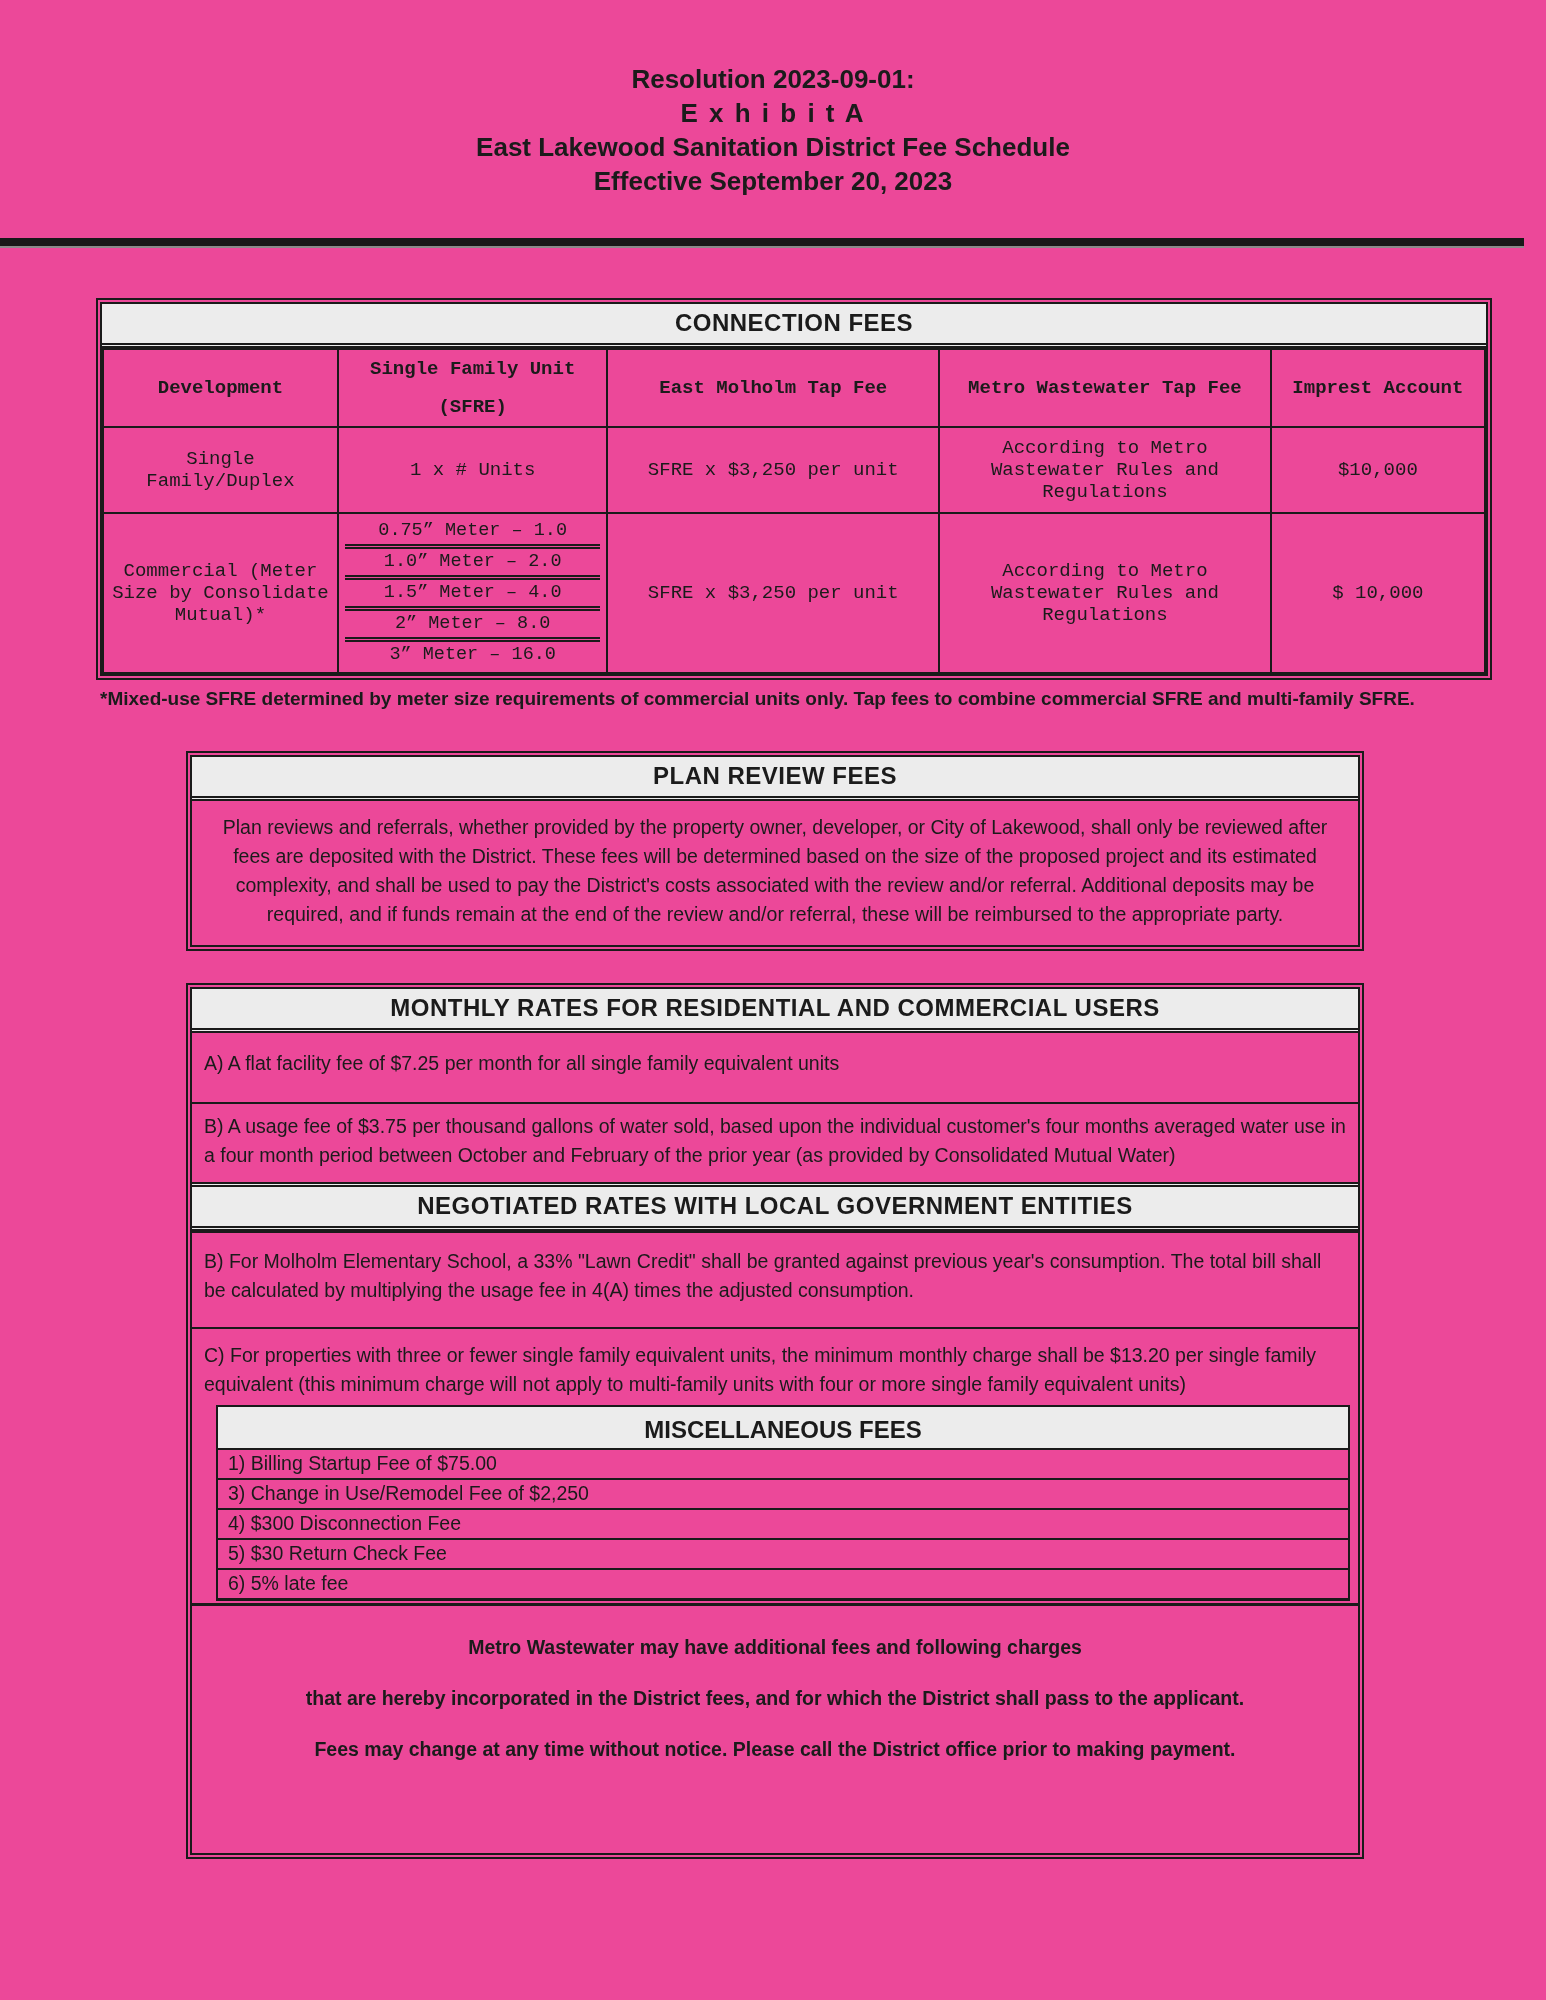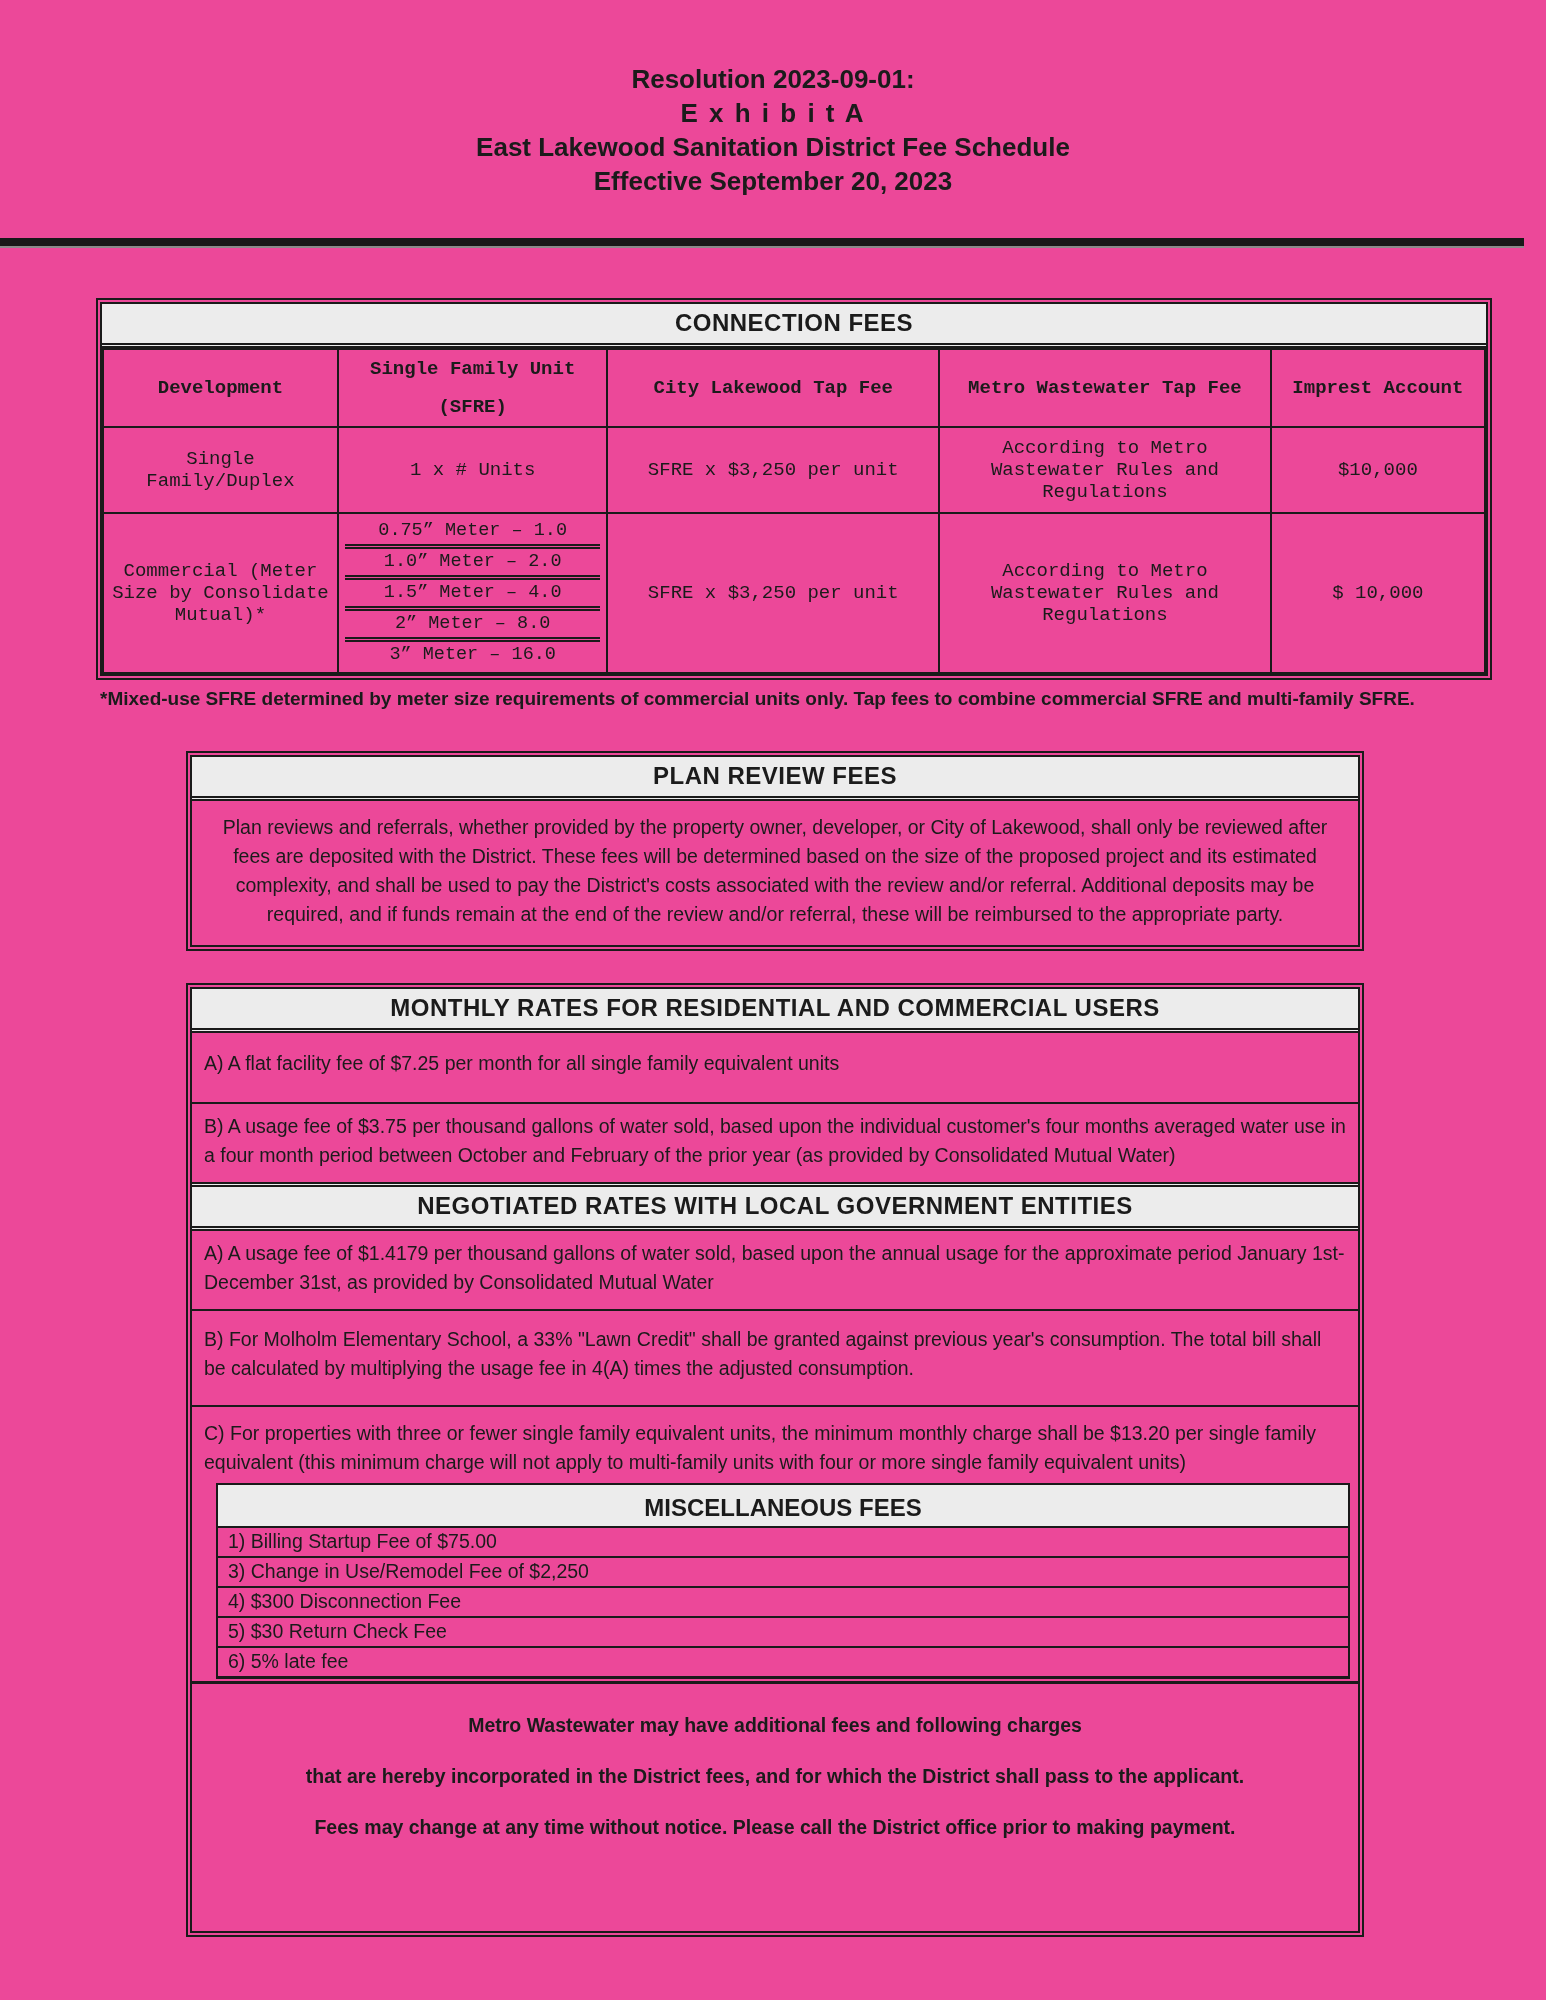--- a/index.html
+++ b/index.html
@@ -100,21 +100,21 @@
           <col style="width:24%">
           <col style="width:15.5%">
       </colgroup>
       <tbody>
           <tr>
         <th>Development</th>
         <th>
           <span>Single Family Unit</span>
           <span class="sub">(SFRE)</span>
         </th>
-        <th>City Lakewood Tap Fee</th>
+        <th>East Molholm Tap Fee</th>
         <th>Metro Wastewater Tap Fee</th>
         <th>Imprest Account</th>
       </tr>
       <tr class="r1">
         <td>Single Family/Duplex</td>
         <td>1 x # Units</td>
         <td>SFRE x $3,250  per unit</td>
         <td>According to Metro Wastewater Rules and Regulations</td>
         <td>$10,000</td>
       </tr>
@@ -141,21 +141,20 @@
     <div class="sec-bar">PLAN REVIEW FEES</div>
     <div class="plan-body">Plan reviews and referrals, whether provided by the property owner, developer, or City of Lakewood, shall only be reviewed after fees are deposited with the District.  These fees will be determined based on the size of the proposed project and its estimated complexity, and shall be used to pay the District's costs associated with the review and/or referral.  Additional deposits may be required, and if funds remain at the end of the review and/or referral, these will be reimbursed to the appropriate party.</div>
   </div>
 
   <div class="boxed big-box">
     <div class="sec-bar">MONTHLY RATES FOR RESIDENTIAL AND COMMERCIAL USERS</div>
     <div class="item a1">A) A flat facility fee of $7.25  per month for all single family equivalent units</div>
     <div class="item b1">B) A usage fee of $3.75 per thousand gallons of water sold, based upon the individual customer's four months averaged water use in a four month period between October and February of the prior year (as provided by Consolidated Mutual Water)</div>
 
     <div class="sec-bar mid">NEGOTIATED RATES WITH LOCAL GOVERNMENT ENTITIES</div>
-    <div class="item a2">A) A usage fee of $1.4179 per thousand gallons of water sold, based upon the annual usage for the approximate period January 1st-December 31st, as provided by Consolidated Mutual Water</div>
     <div class="item b2">B) For Molholm Elementary School, a 33% "Lawn Credit" shall be granted against previous year's consumption.  The total bill shall be calculated by multiplying the usage fee in 4(A) times the adjusted consumption.</div>
     <div class="item c2">C) For properties with three or fewer single family equivalent units, the minimum monthly charge shall be $13.20 per single family equivalent (this minimum charge will not apply to multi-family units with four or more single family equivalent units)</div>
 
     <div class="misc-wrap">
       <div class="misc-bar">MISCELLANEOUS FEES</div>
       <div class="misc-item">1) Billing Startup Fee of $75.00</div>
       <div class="misc-item">3) Change in Use/Remodel Fee of $2,250</div>
       <div class="misc-item">4) $300 Disconnection Fee</div>
       <div class="misc-item">5) $30 Return Check Fee</div>
       <div class="misc-item">6) 5% late fee</div>

